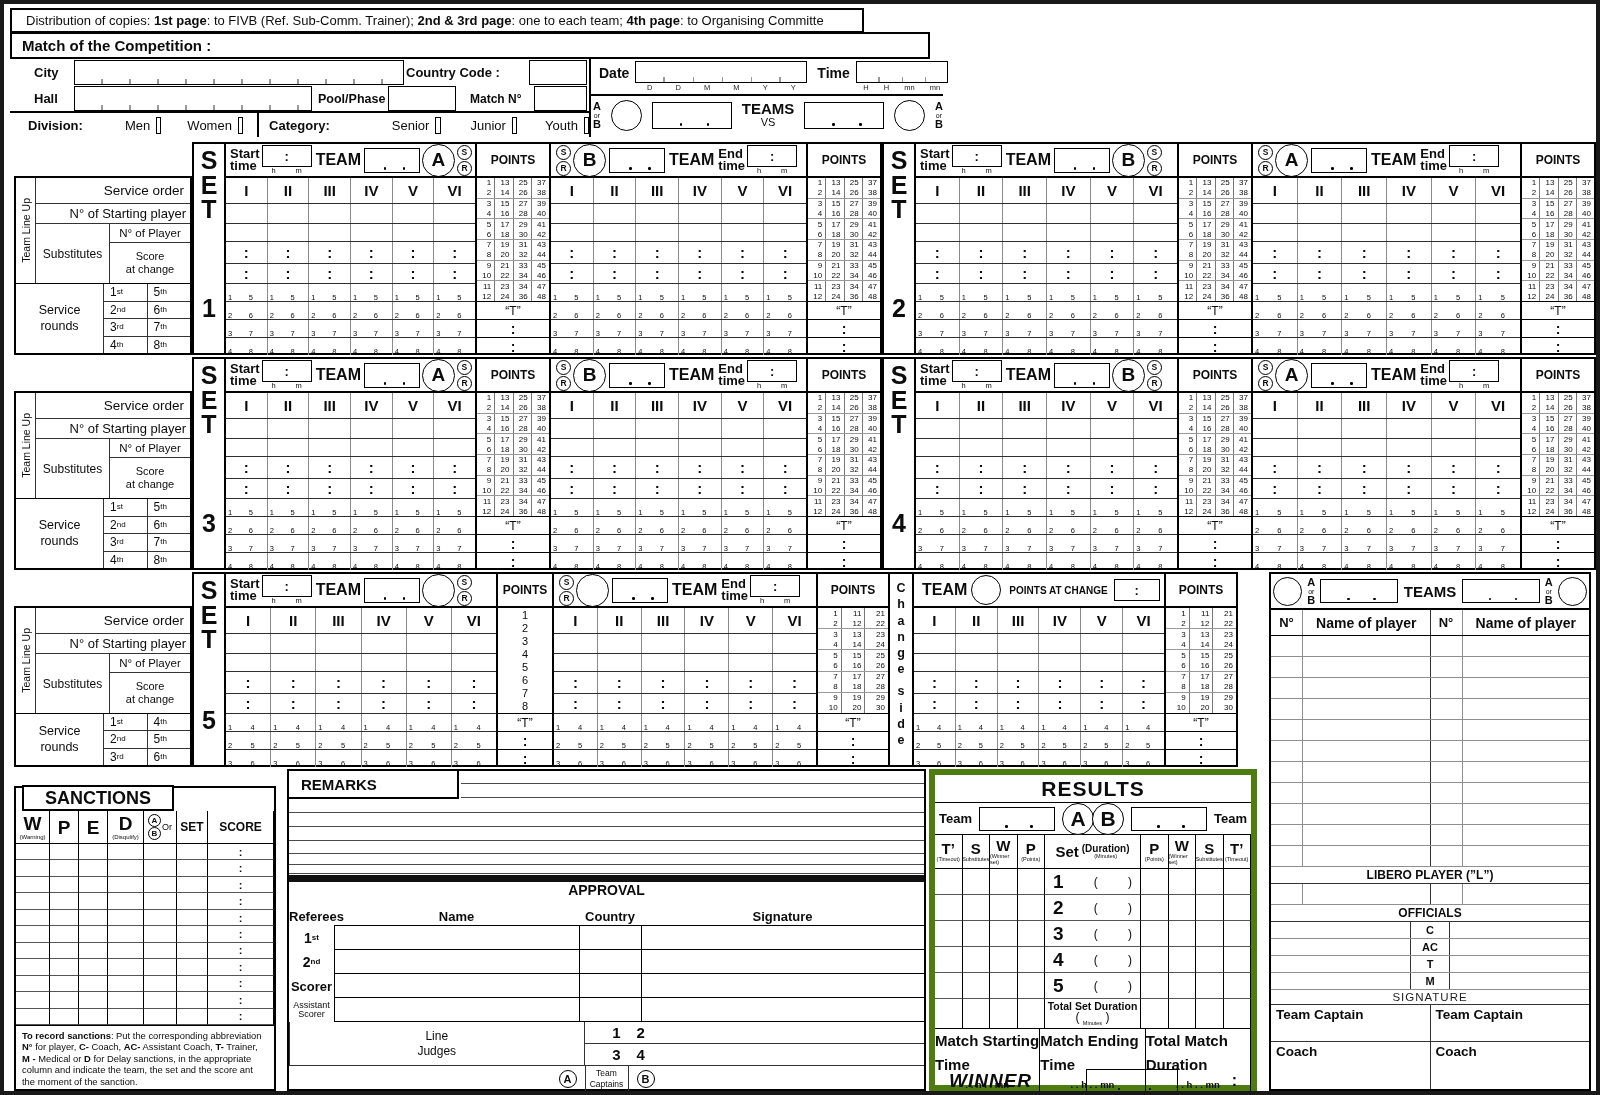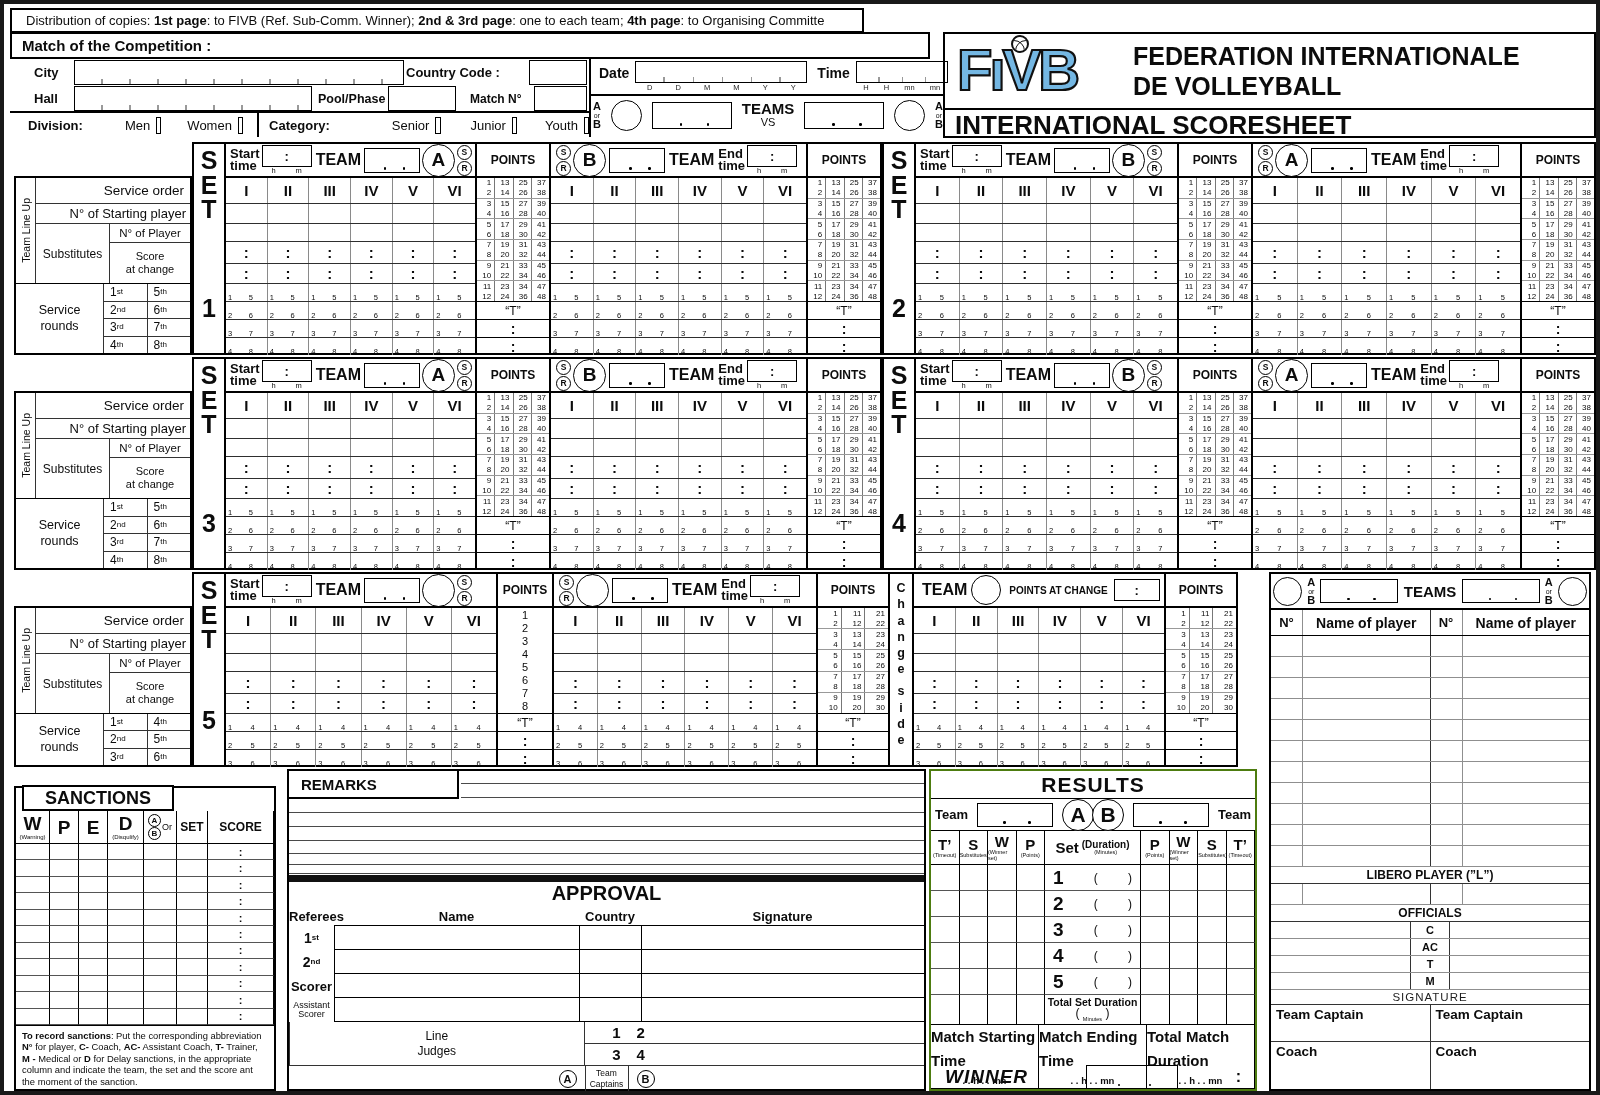--- a/index.html
+++ b/index.html
@@ -117,41 +117,41 @@
 .abor .circ{width:13px;height:13px;font-size:8px;border-width:1px}
 .sancrows{flex:1;display:flex;flex-direction:column}
 .sancrow{flex:1}
 .sancrow>div{border-right:1px solid #000;border-bottom:1px solid #555;display:flex;align-items:center;justify-content:center;font-size:11px;font-weight:700}
 .sancnote{border-top:1.5px solid #000;padding:4px 6px 2px 6px;font-size:9.4px;line-height:1.22;flex:none;height:64px}
 
 .rab{left:283px;top:765px;width:639px;height:322px;border:2px solid #000}
 .remlab{position:absolute;left:-2px;top:-2px;width:172px;height:30px;border:2px solid #000;background:#fff;display:flex;align-items:center;padding-left:12px;font-size:15px;font-weight:700}
 .remline{position:absolute;border-top:1.5px solid #4a4a4a}
 .apdiv{position:absolute;left:0;top:104px;width:100%;height:7px;background:#111}
-.aptitle{position:absolute;top:111px;left:0;width:100%;text-align:center;font-size:20px;font-weight:700}
+.aptitle{position:absolute;top:111px;left:0;width:100%;text-align:center;font-size:14px;font-weight:700}
 .apgrid{display:grid;grid-template-columns:45px 245px 62px 283px}
 .aphead{position:absolute;top:135px;left:0;right:0;height:20px;align-items:center;font-weight:700;font-size:13px}
 .aphead div{text-align:center}
 .aprows{position:absolute;top:155px;left:0;right:0}
 .aprow{height:24px}
 .aprow .lab{display:flex;align-items:center;justify-content:center;font-size:14px;font-weight:700;line-height:1}
 .aprow .lab.sm{font-size:9px;flex-direction:column;font-weight:400}
 .aprow .cell{border:1.5px solid #000;margin:-1px -1px 0 0}
 .judges{position:absolute;top:251px;left:0;right:0;height:44px;display:grid;grid-template-columns:1fr 44px 1fr;grid-template-rows:22px 22px}
 .judges .num{display:flex;align-items:center;font-size:15px;font-weight:700;border-bottom:1.5px solid #333}
 .judges .nr{justify-content:flex-end;padding-right:8px}
 .judges .nl{justify-content:flex-start;padding-left:8px}
 .jcenter{grid-row:1/3;border:1.5px solid #333;border-top:none;display:flex;flex-direction:column;align-items:center;justify-content:center;font-size:12px;line-height:1.2}
 .caps{position:absolute;top:295px;left:0;right:0;height:25px;display:grid;grid-template-columns:1fr 44px 1fr;align-items:center}
 .caps .side{display:flex;align-items:center}
 .caps .cl{justify-content:flex-end;padding-right:8px}.caps .cr{justify-content:flex-start;padding-left:8px}
 .caps .circ{width:18px;height:18px;font-size:11px}
 .ccenter{border:1.5px solid #333;border-top:none;border-bottom:none;height:100%;display:flex;flex-direction:column;align-items:center;justify-content:center;font-size:8.5px;line-height:1.2}
 
-.results{left:925px;top:765px;width:328px;height:322px;border:2px solid #4d7c0f;display:flex;flex-direction:column}
+.results{left:925px;top:765px;width:328px;height:322px;border:6px solid #4d7c0f;display:flex;flex-direction:column}
 .restitle{height:27px;display:flex;align-items:center;justify-content:center;font-size:21px;font-weight:700;letter-spacing:1px;flex:none}
 .resteam{height:33px;display:flex;align-items:center;border-top:1.5px solid #000;border-bottom:1.5px solid #000;padding:0 4px;justify-content:space-between;flex:none}
 .resteam .circ{width:32px;height:32px;font-size:21px}
 .rgrid{display:grid;grid-template-columns:repeat(4,1fr) 96px repeat(4,1fr)}
 .reshead{height:34px;border-bottom:1px solid #000;flex:none}
 .reshead>div{border-right:1px solid #000;display:flex;flex-direction:column;align-items:center;justify-content:center;line-height:1;overflow:hidden}
 .reshead .m{font-size:15px;font-weight:700}
 .reshead .s{font-size:5.5px;margin-top:1px}
 .setheadcell{flex-direction:row !important;gap:3px}
 .shd{display:flex;flex-direction:column;align-items:center}
@@ -188,21 +188,21 @@
 .sigrow{height:15px;display:flex;align-items:center;justify-content:center;font-size:11.5px;letter-spacing:1px;border-bottom:1px solid #333;color:#1d1d1d;flex:none}
 .caprow{height:37px;display:flex;border-bottom:1.3px solid #333;flex:none}
 .capcell{flex:1;padding:2px 0 0 5px;font-size:13.5px;font-weight:700}
 .capcell+.capcell{border-left:1.3px solid #333}
 .caprow.last{flex:1;border-bottom:none}
 </style>
 </head>
 <body>
 
 <div class="sheet">
-  <div class="abs dist"><span>Distribution of copies: </span><span class="b">1st page</span><span>: to FIVB (Ref. Sub-Comm. Winner); </span><span class="b">2nd &amp; 3rd page</span><span>: one to each team; </span><span class="b">4th page</span><span>: to Organising Committe</span></div>
+  <div class="abs dist"><span>Distribution of copies: </span><span class="b">1st page</span><span>: to FIVB (Ref. Sub-Comm. Trainer); </span><span class="b">2nd &amp; 3rd page</span><span>: one to each team; </span><span class="b">4th page</span><span>: to Organising Committe</span></div>
   <div class="abs comp">
     <span>Match of the Competition :</span>
   </div>
   <div class="abs venue">
       <div class="vlab" style="left: 24px; top: 6px;">City</div>
       <div class="inbox" style="left: 64px; top: 1px; width: 330px; height: 25px; --tick: 28px;"></div>
       <div class="vlab" style="left: 396px; top: 6px;">Country Code :</div>
       <div class="pbox" style="left: 519px; top: 1px; width: 58px; height: 25px;"></div>
       <div class="vlab" style="left: 24px; top: 32px;">Hall</div>
       <div class="inbox" style="left: 64px; top: 27px; width: 238px; height: 25px; --tick: 28px;"></div>
@@ -264,33 +264,20 @@
           <div style="font-size: 11px;">VS</div>
         </div>
         <div class="dotbox" style="width: 80px; height: 27px; --seg: 27px;"></div>
         <div class="circ" style="width: 31px; height: 31px;"></div>
         <div class="ab">
           <span>A</span>
           <span class="or">or</span>
           <span>B</span>
         </div>
       </div>
-    </div>
-  <div class="abs logo">
-      <div class="logotop">
-        <div class="fivb">
-          <div class="fivbtxt">FıVB</div>
-          <div class="ball"></div>
-        </div>
-        <div class="logotitles">
-          <div>FEDERATION INTERNATIONALE</div>
-          <div>DE VOLLEYBALL</div>
-        </div>
-      </div>
-      <div class="logosub">INTERNATIONAL SCORESHEET</div>
     </div>
   <div id="sets">
       <div class="setblk abs" style="left: 188px; top: 138px; width: 690px; height: 213px;">
         <div class="setbar">
           <div class="L">S</div>
           <div class="L">E</div>
           <div class="L">T</div>
           <div class="setnum">1</div>
         </div>
         <div class="half brd" style="width: 325px;">

